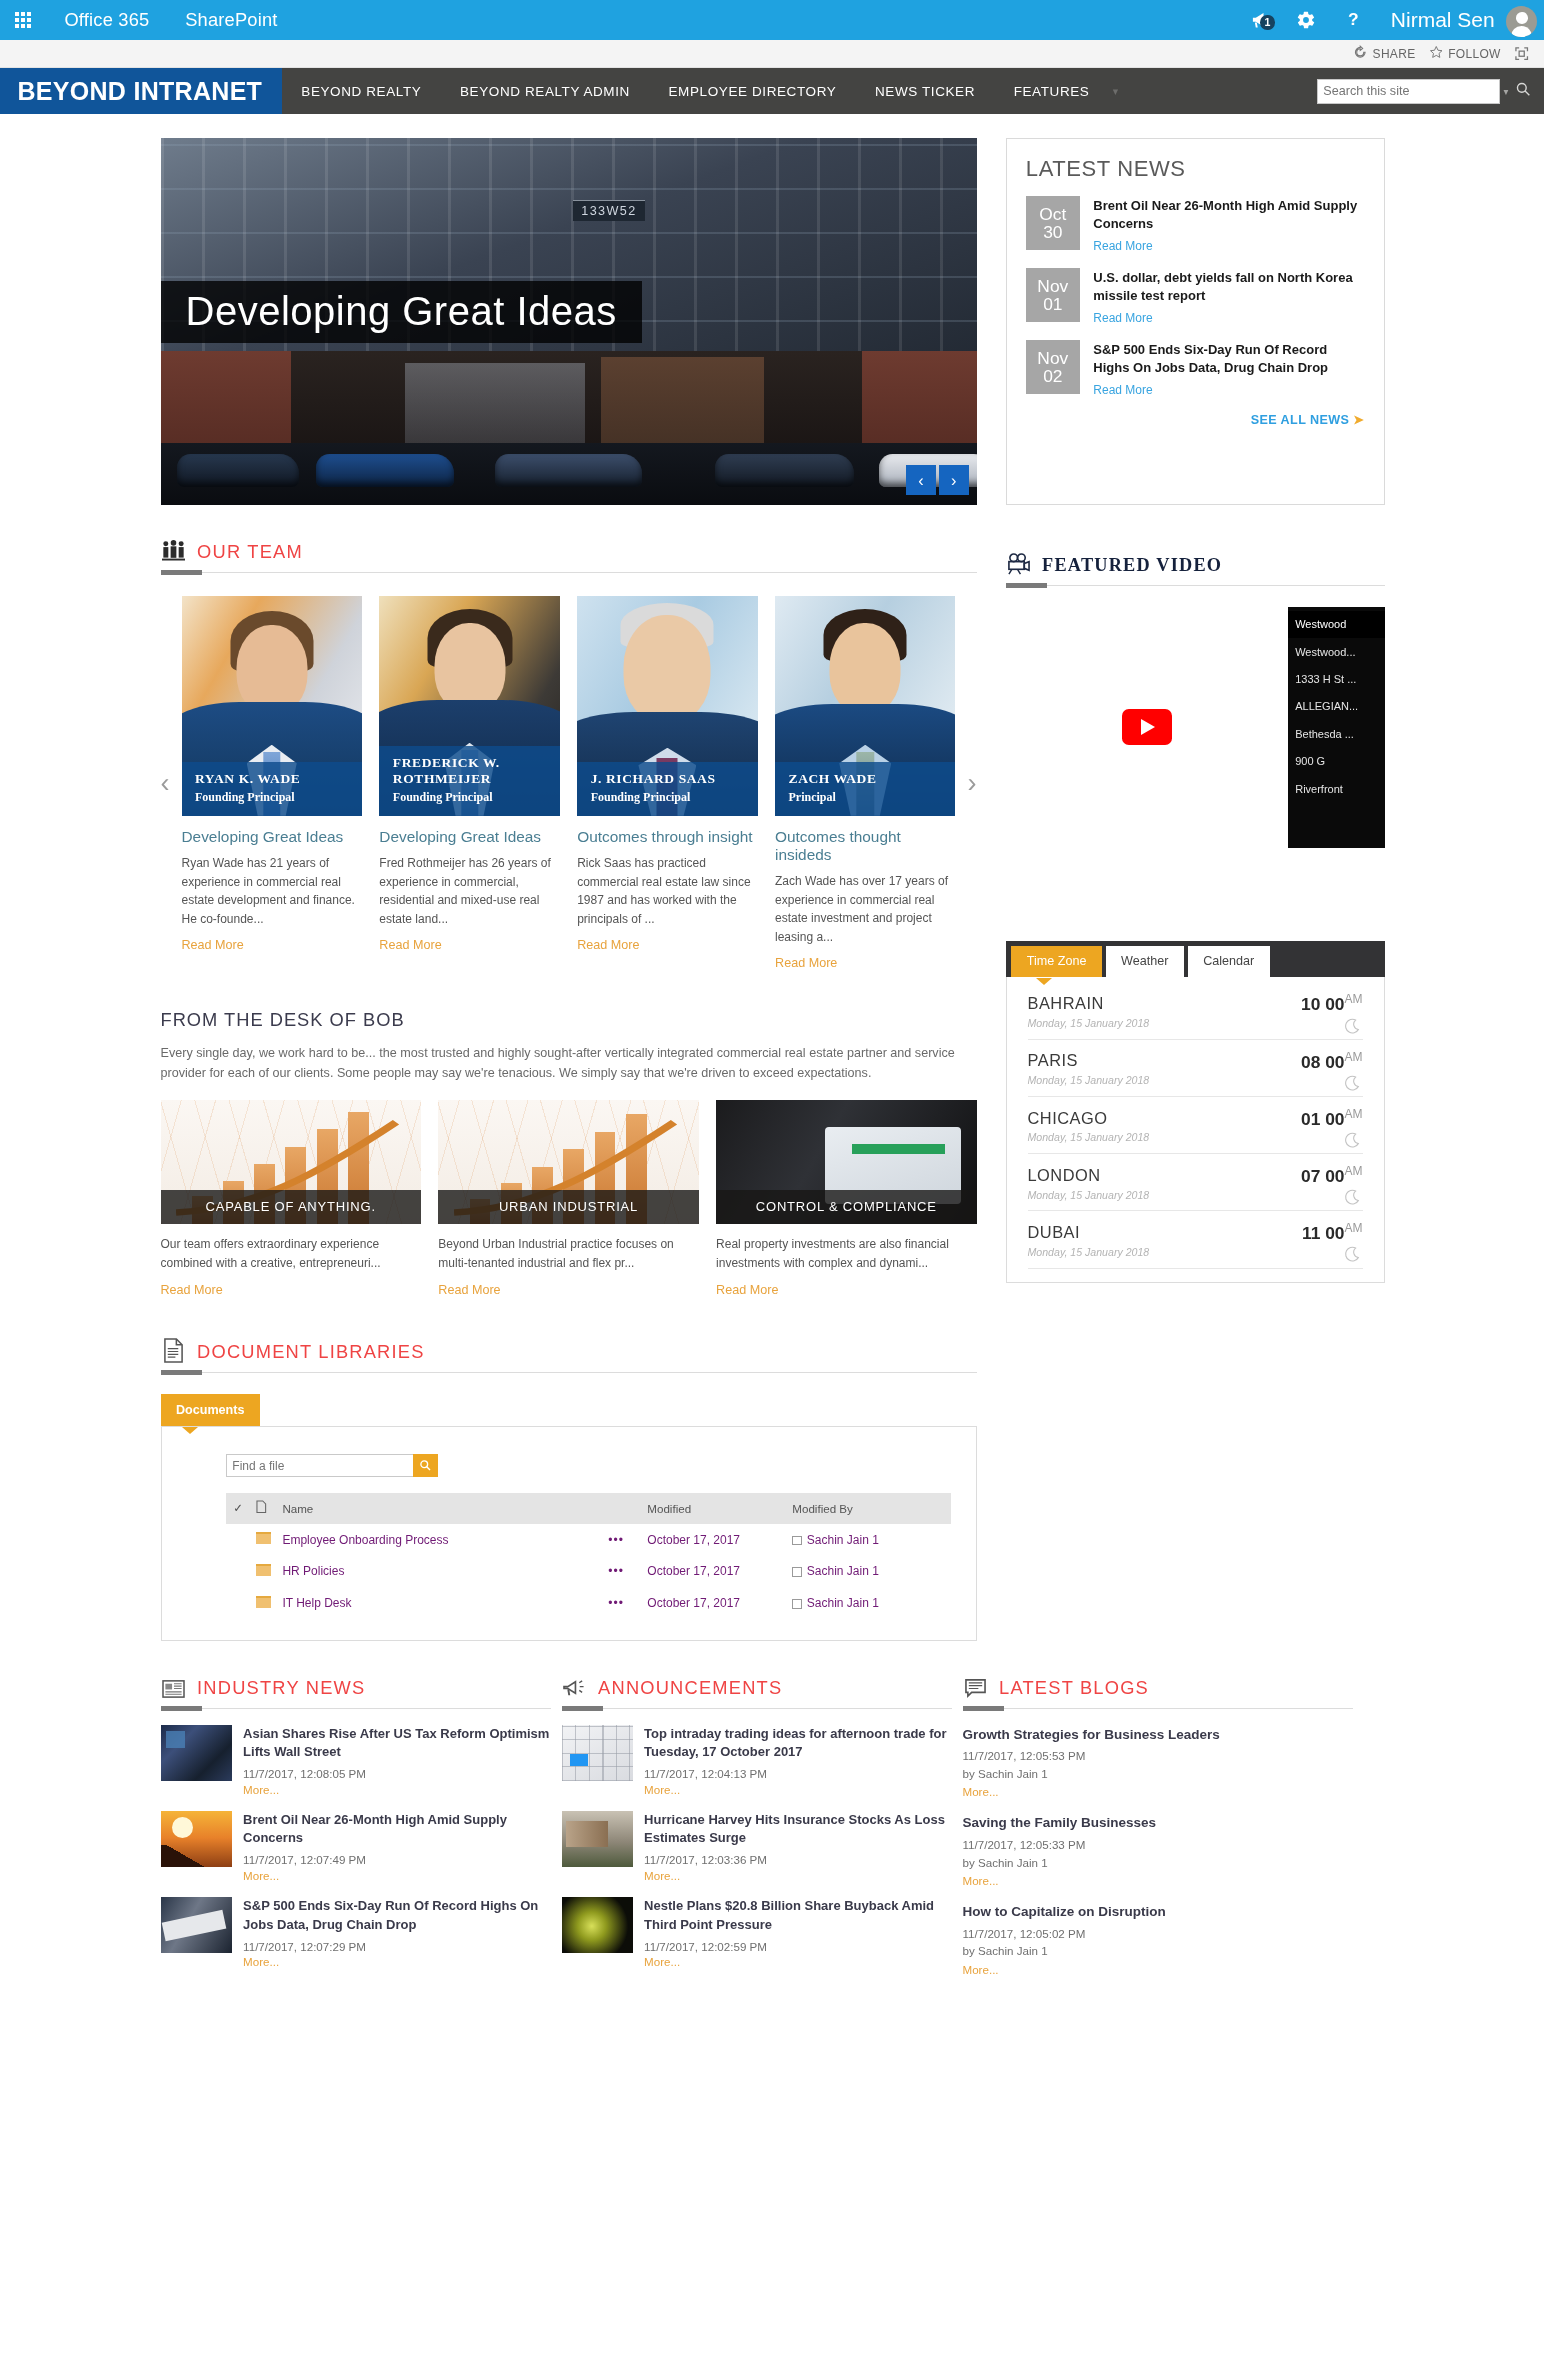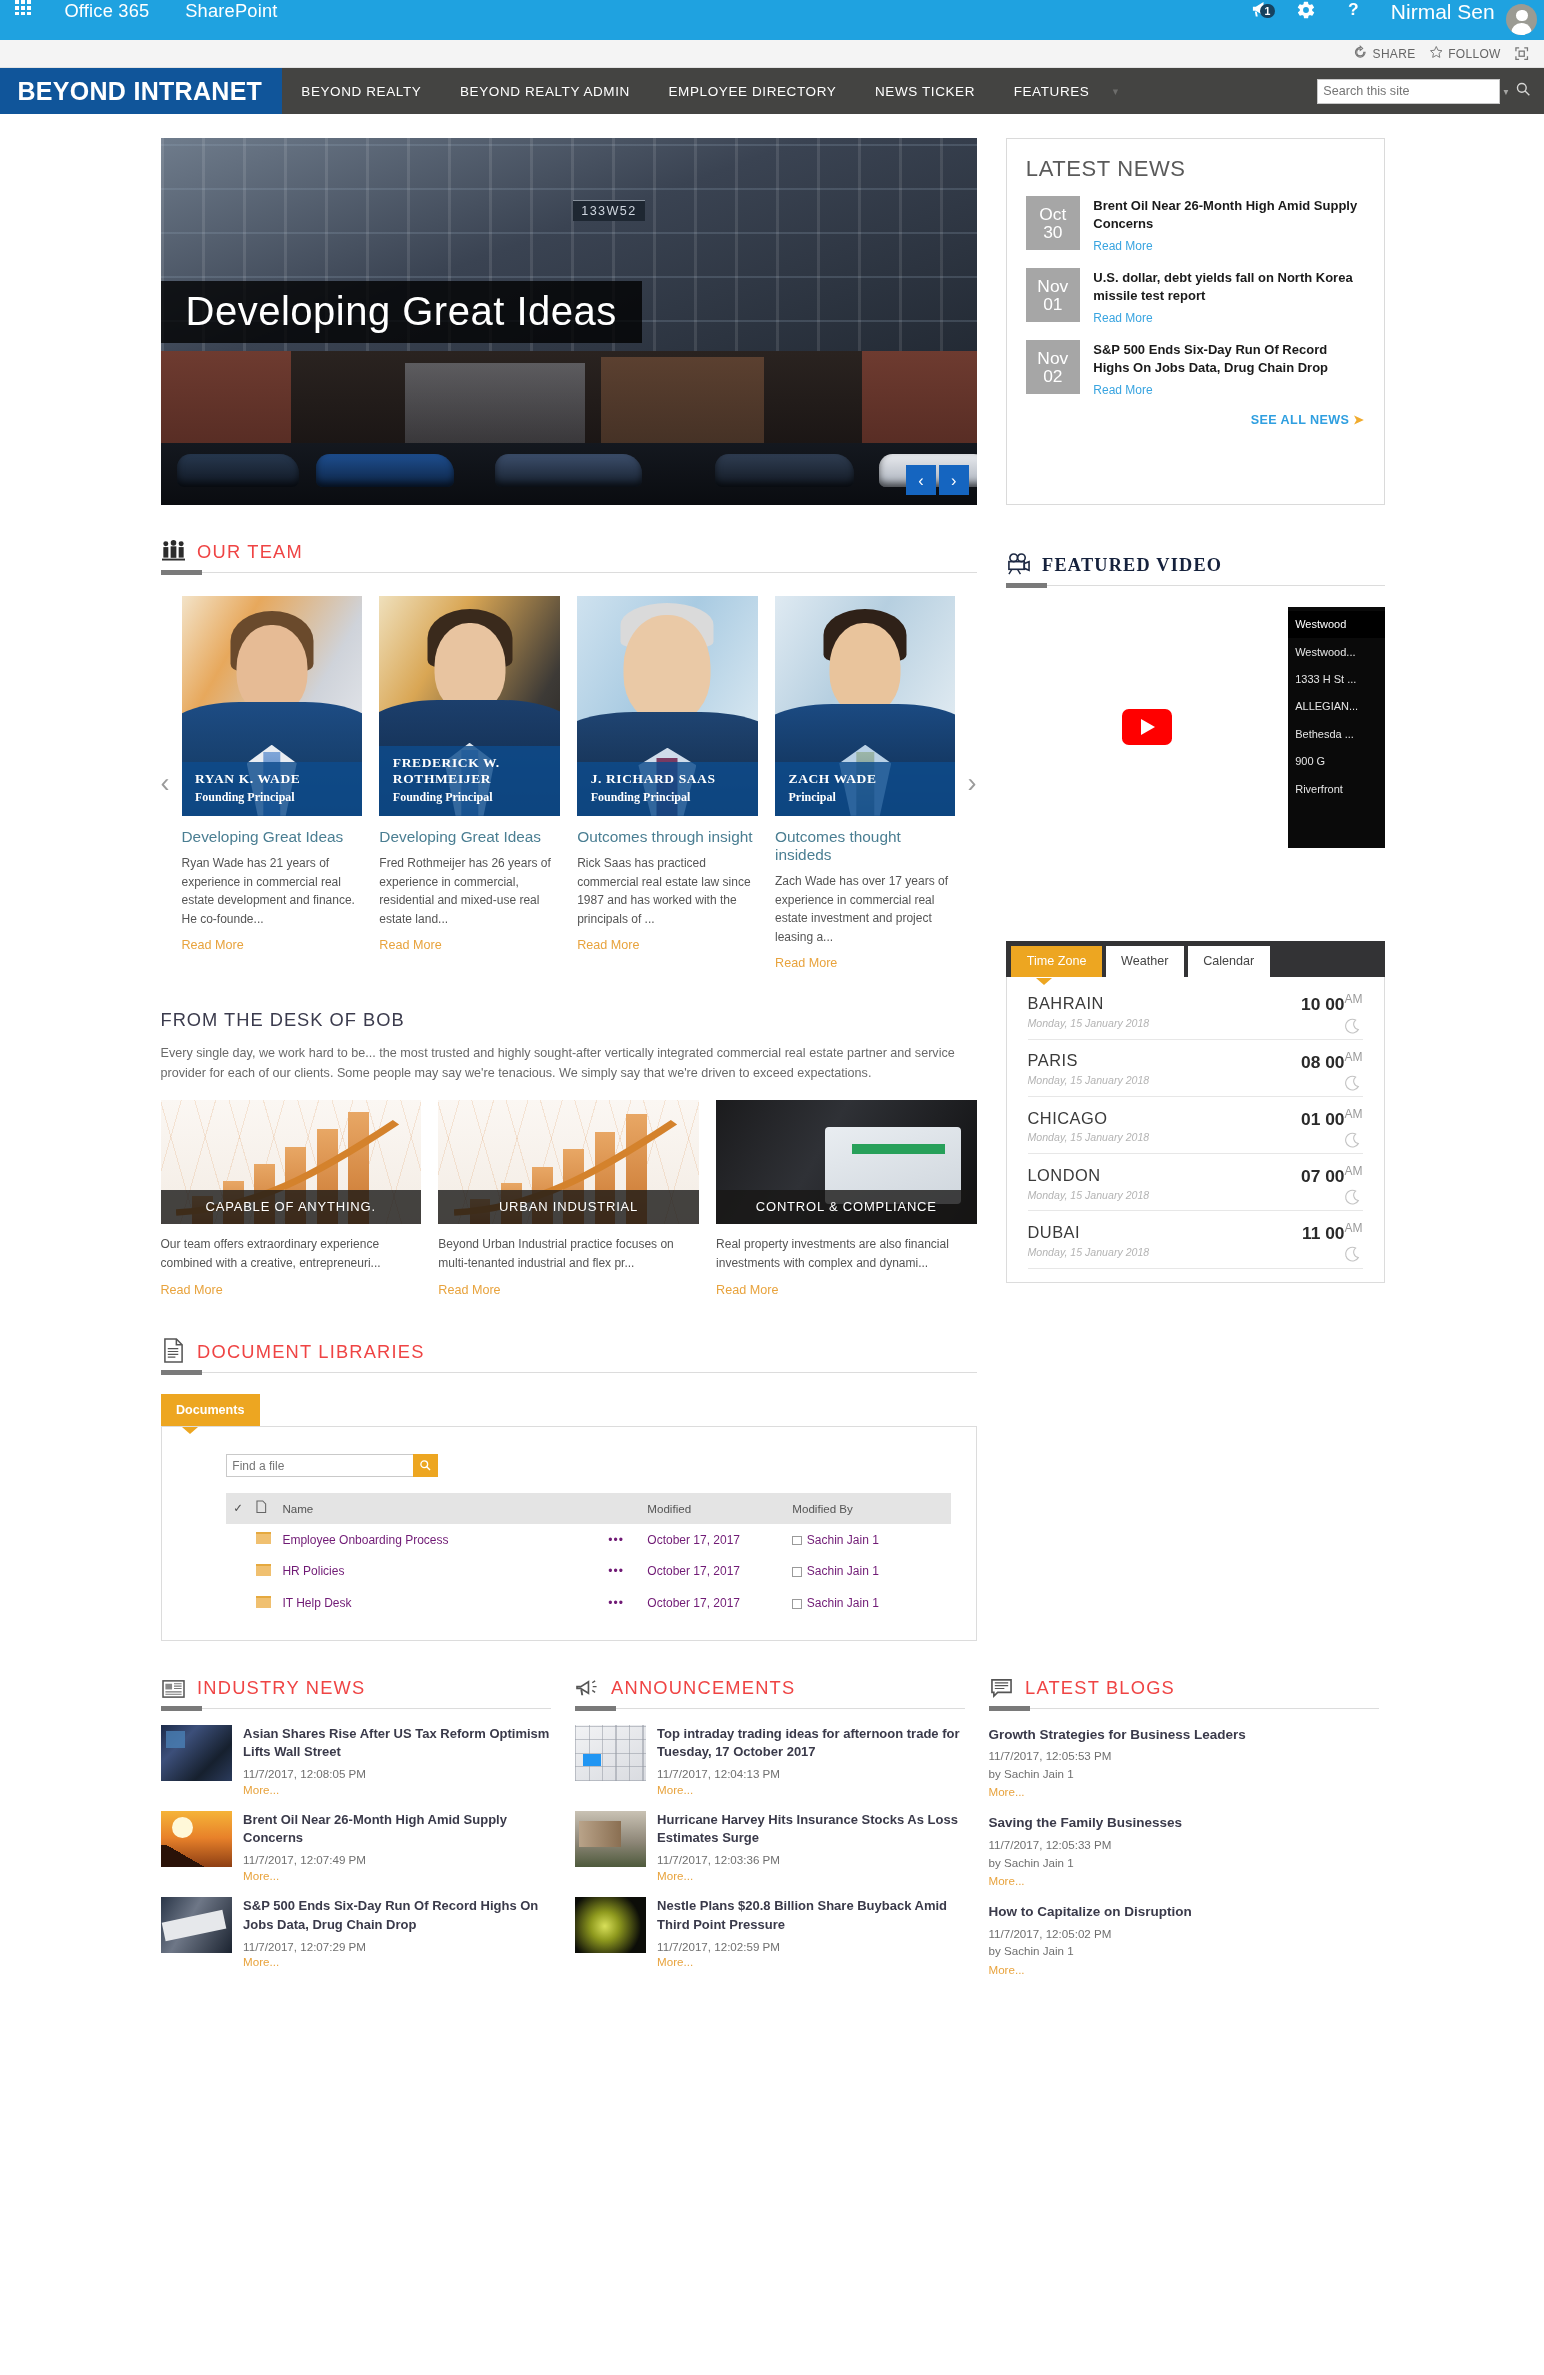--- a/index.html
+++ b/index.html
@@ -5,21 +5,21 @@
   * { box-sizing: border-box; margin: 0; padding: 0; }
   body {
     width: 1545px; height: 2375px;
     font-family: "Liberation Sans", sans-serif;
     background: #ffffff;
     overflow: hidden;
     color: #444;
   }
 
   
-  .suite-bar { height: 40px; background: #1fa2e0; display: flex; align-items: flex-start; color:#fff; }
+  .suite-bar { height: 40px; background: #1fa2e0; display: flex; align-items: center; color:#fff; }
   .waffle { width: 46px; display:flex; align-items:center; justify-content:center; cursor:pointer; }
   .waffle-grid { display:grid; grid-template-columns: repeat(3, 3.9px); grid-template-rows: repeat(3,3.9px); gap:1.9px; }
   .waffle-grid i { background:#fff; display:block; width:3.9px; height:3.9px; }
   .suite-div { width:1px; background: rgba(255,255,255,.35); margin: 5.8px 0; }
   .suite-item { display:flex; align-items:center; padding: 0 17.4px; font-size: 18.3px; letter-spacing:0.2px; cursor:pointer; white-space:nowrap; }
   .suite-spacer { flex: 1; }
   .suite-icon { width: 46px; display:flex; align-items:center; justify-content:center; position:relative; cursor:pointer; font-size: 19.3px; }
   .badge { position:absolute; top:3.9px; right:7.7px; background:#16425f; color:#fff; font-size:10.6px; min-width:14.5px; height:14.5px; border-radius:50%; display:flex; align-items:center; justify-content:center; font-weight:bold; }
   .user-name { display:flex; align-items:center; padding-left: 13.5px; padding-right:9.7px; font-size:21px; white-space:nowrap; }
   .avatar { width: 31px; height:31px; border-radius:50%; background:#9b9b93; margin: 3.9px 7.7px 0 1.9px; position:relative; overflow:hidden; }
@@ -191,21 +191,21 @@
      border-right:8.7px solid transparent; border-top: 7.7px solid #eda621; }
   .tz-panel { border:1px solid #dcdcdc; border-top:0; background:#fff; padding: 5.8px 21px 13.5px 21px; }
   .tz-row { padding: 11.6px 0 9.7px 0; border-bottom:1px solid #e7e7e7; position:relative; }
   .tz-city { font-size: 16.4px; color:#3a3a3a; letter-spacing:0.5px; }
   .tz-date { font-size: 10.6px; color:#b4b4b4; font-style:italic; margin-top: 3.9px; }
   .tz-time { position:absolute; right: 0; top: 9.7px; font-size: 17.4px; font-weight:bold; color:#2a2a2a; }
   .tz-time .ap { font-size: 12px; font-weight:normal; color:#9a9a9a; vertical-align: super; }
   .tz-moon { position:absolute; right: 1.9px; top: 35px; font-size: 16.4px; color:#c3c3c3; }
 
   
-  .bottom { width: 1224px; margin: 33px auto 0 auto; display:flex; gap: 24px; }
+  .bottom { width: 1224px; margin: 33px auto 0 auto; display:flex; gap: 11px; }
   .bcol { width: 390px; }
   .b-item { display:flex; gap: 11.6px; margin-top: 15.4px; }
   .b-thumb { width: 71px; height: 56px; flex:none; overflow:hidden; position:relative; }
   .b-head { font-size: 13px; color:#3a3a4a; font-weight:bold; line-height:1.4; cursor:pointer; }
   .b-meta { font-size: 11.6px; color:#6f6f6f; margin-top: 5.8px; }
   .b-more { font-size: 11.6px; color:#e8a33d; margin-top: 2.9px; cursor:pointer; }
   .blog-item { margin-top: 17.4px; }
   .blog-head { font-size: 13.5px; color:#3a3a4a; font-weight:bold; cursor:pointer; }
   .blog-meta { font-size: 11.6px; color:#6f6f6f; margin-top: 5.8px; line-height:1.5; }
 

